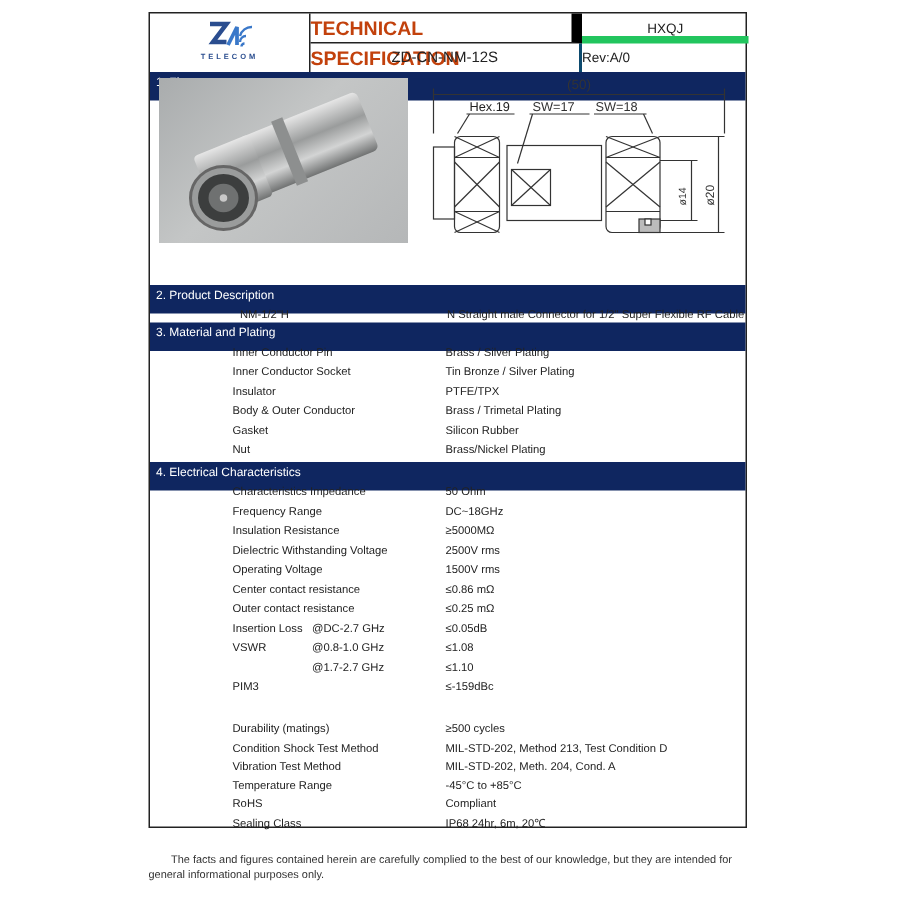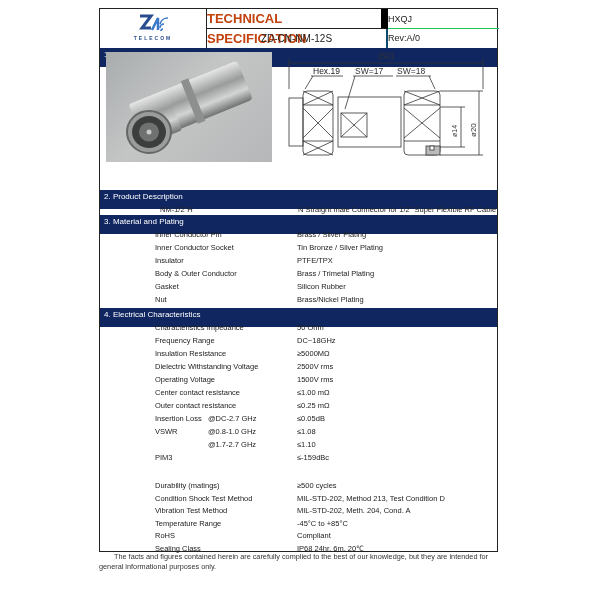--- a/index.html
+++ b/index.html
@@ -10,41 +10,41 @@
   .hdr { position:absolute; left:0; top:0; width:100%; height:39px; }
   .hdr .logo { position:absolute; left:0; top:0; width:107px; height:39px;
                border-right:1px solid #222; box-sizing:border-box; text-align:center; }
   .logo .mark { position:absolute; left:38px; top:5px; width:32px; height:18px; }
   .logo .tele { position:absolute; left:0; top:26px; width:100%; font-size:5px;
                 letter-spacing:2px; color:#2a4d8f; font-weight:bold; }
   .hdr .title { position:absolute; left:107px; top:0; width:181px; height:20px;
                 border-right:7px solid #000000; border-bottom:1px solid #222; box-sizing:border-box;
                 font-weight:bold; font-size:13px; line-height:20px; color:#c2410c; }
   .hdr .code  { position:absolute; left:288px; top:0; width:111px; height:20px;
-                border-bottom:1px solid #22c55e; box-sizing:border-box;
-                font-size:9px; text-align:left; line-height:20px; }
+                border-bottom:5px solid #22c55e; box-sizing:border-box;
+                font-size:9px; text-align:center; line-height:20px; }
   .hdr .pn    { position:absolute; left:107px; top:20px; width:181px; height:19px;
                 border-right:2px solid #0c4a6e; box-sizing:border-box;
                 font-size:10px; text-align:center; line-height:19px; }
   .hdr .rev   { position:absolute; left:288px; top:20px; width:111px; height:19px;
                 font-size:9px; text-align:left; line-height:19px; }
   .bar { position:absolute; left:0; width:100%; height:19px; background:#0f2660;
          color:#fff; font-size:8px; line-height:13px; padding-left:4px; box-sizing:border-box; }
   .fig { position:absolute; left:0; top:36px; width:100%; height:127px; }
   .photo { position:absolute; left:6px; top:7px; width:166px; height:110px;
            background:linear-gradient(135deg,#a9acad 0%,#c4c6c6 45%,#b5b7b8 100%); overflow:hidden; }
   .drawing { position:absolute; left:183px; top:4px; width:206px; height:118px; }
   .row { position:absolute; left:0; width:100%; height:13px; font-size:7.5px; line-height:13px; }
   .row .k { position:absolute; left:55px; }
   .row .k2 { position:absolute; left:108px; }
   .row .v { position:absolute; left:197px; }
   .pd .k { left:60px; }
   .pd .v { left:198px; }
   .foot { position:absolute; left:99px; top:552px; width:410px; font-size:7.3px; line-height:10px; color:#333; }
-  .foot .l1 { padding-left:15px; white-space:nowrap; }
+  .foot .l1 { padding-left:15px; white-space:nowrap;margin-top:16px; }
 </style>
 </head>
 <body>
 
 <div class="sheet">
 
   <div class="hdr">
     <div class="logo">
       <svg class="mark" viewBox="0 0 32 18">
         <path d="M2 2 H13 L4 14 H13" fill="none" stroke="#2a4d8f" stroke-width="3"></path>
@@ -200,21 +200,21 @@
         <span class="v">2500V rms</span>
       </div>
     <div class="row" style="top:52px">
         <span class="k">Operating Voltage</span>
         <span class="k2"></span>
         <span class="v">1500V rms</span>
       </div>
     <div class="row" style="top:65px">
         <span class="k">Center contact resistance</span>
         <span class="k2"></span>
-        <span class="v">≤1.00 mΩ</span>
+        <span class="v">≤0.86 mΩ</span>
       </div>
     <div class="row" style="top:78px">
         <span class="k">Outer contact resistance</span>
         <span class="k2"></span>
         <span class="v">≤0.25 mΩ</span>
       </div>
     <div class="row" style="top:91px">
         <span class="k">Insertion Loss</span>
         <span class="k2">@DC-2.7 GHz</span>
         <span class="v">≤0.05dB</span>

